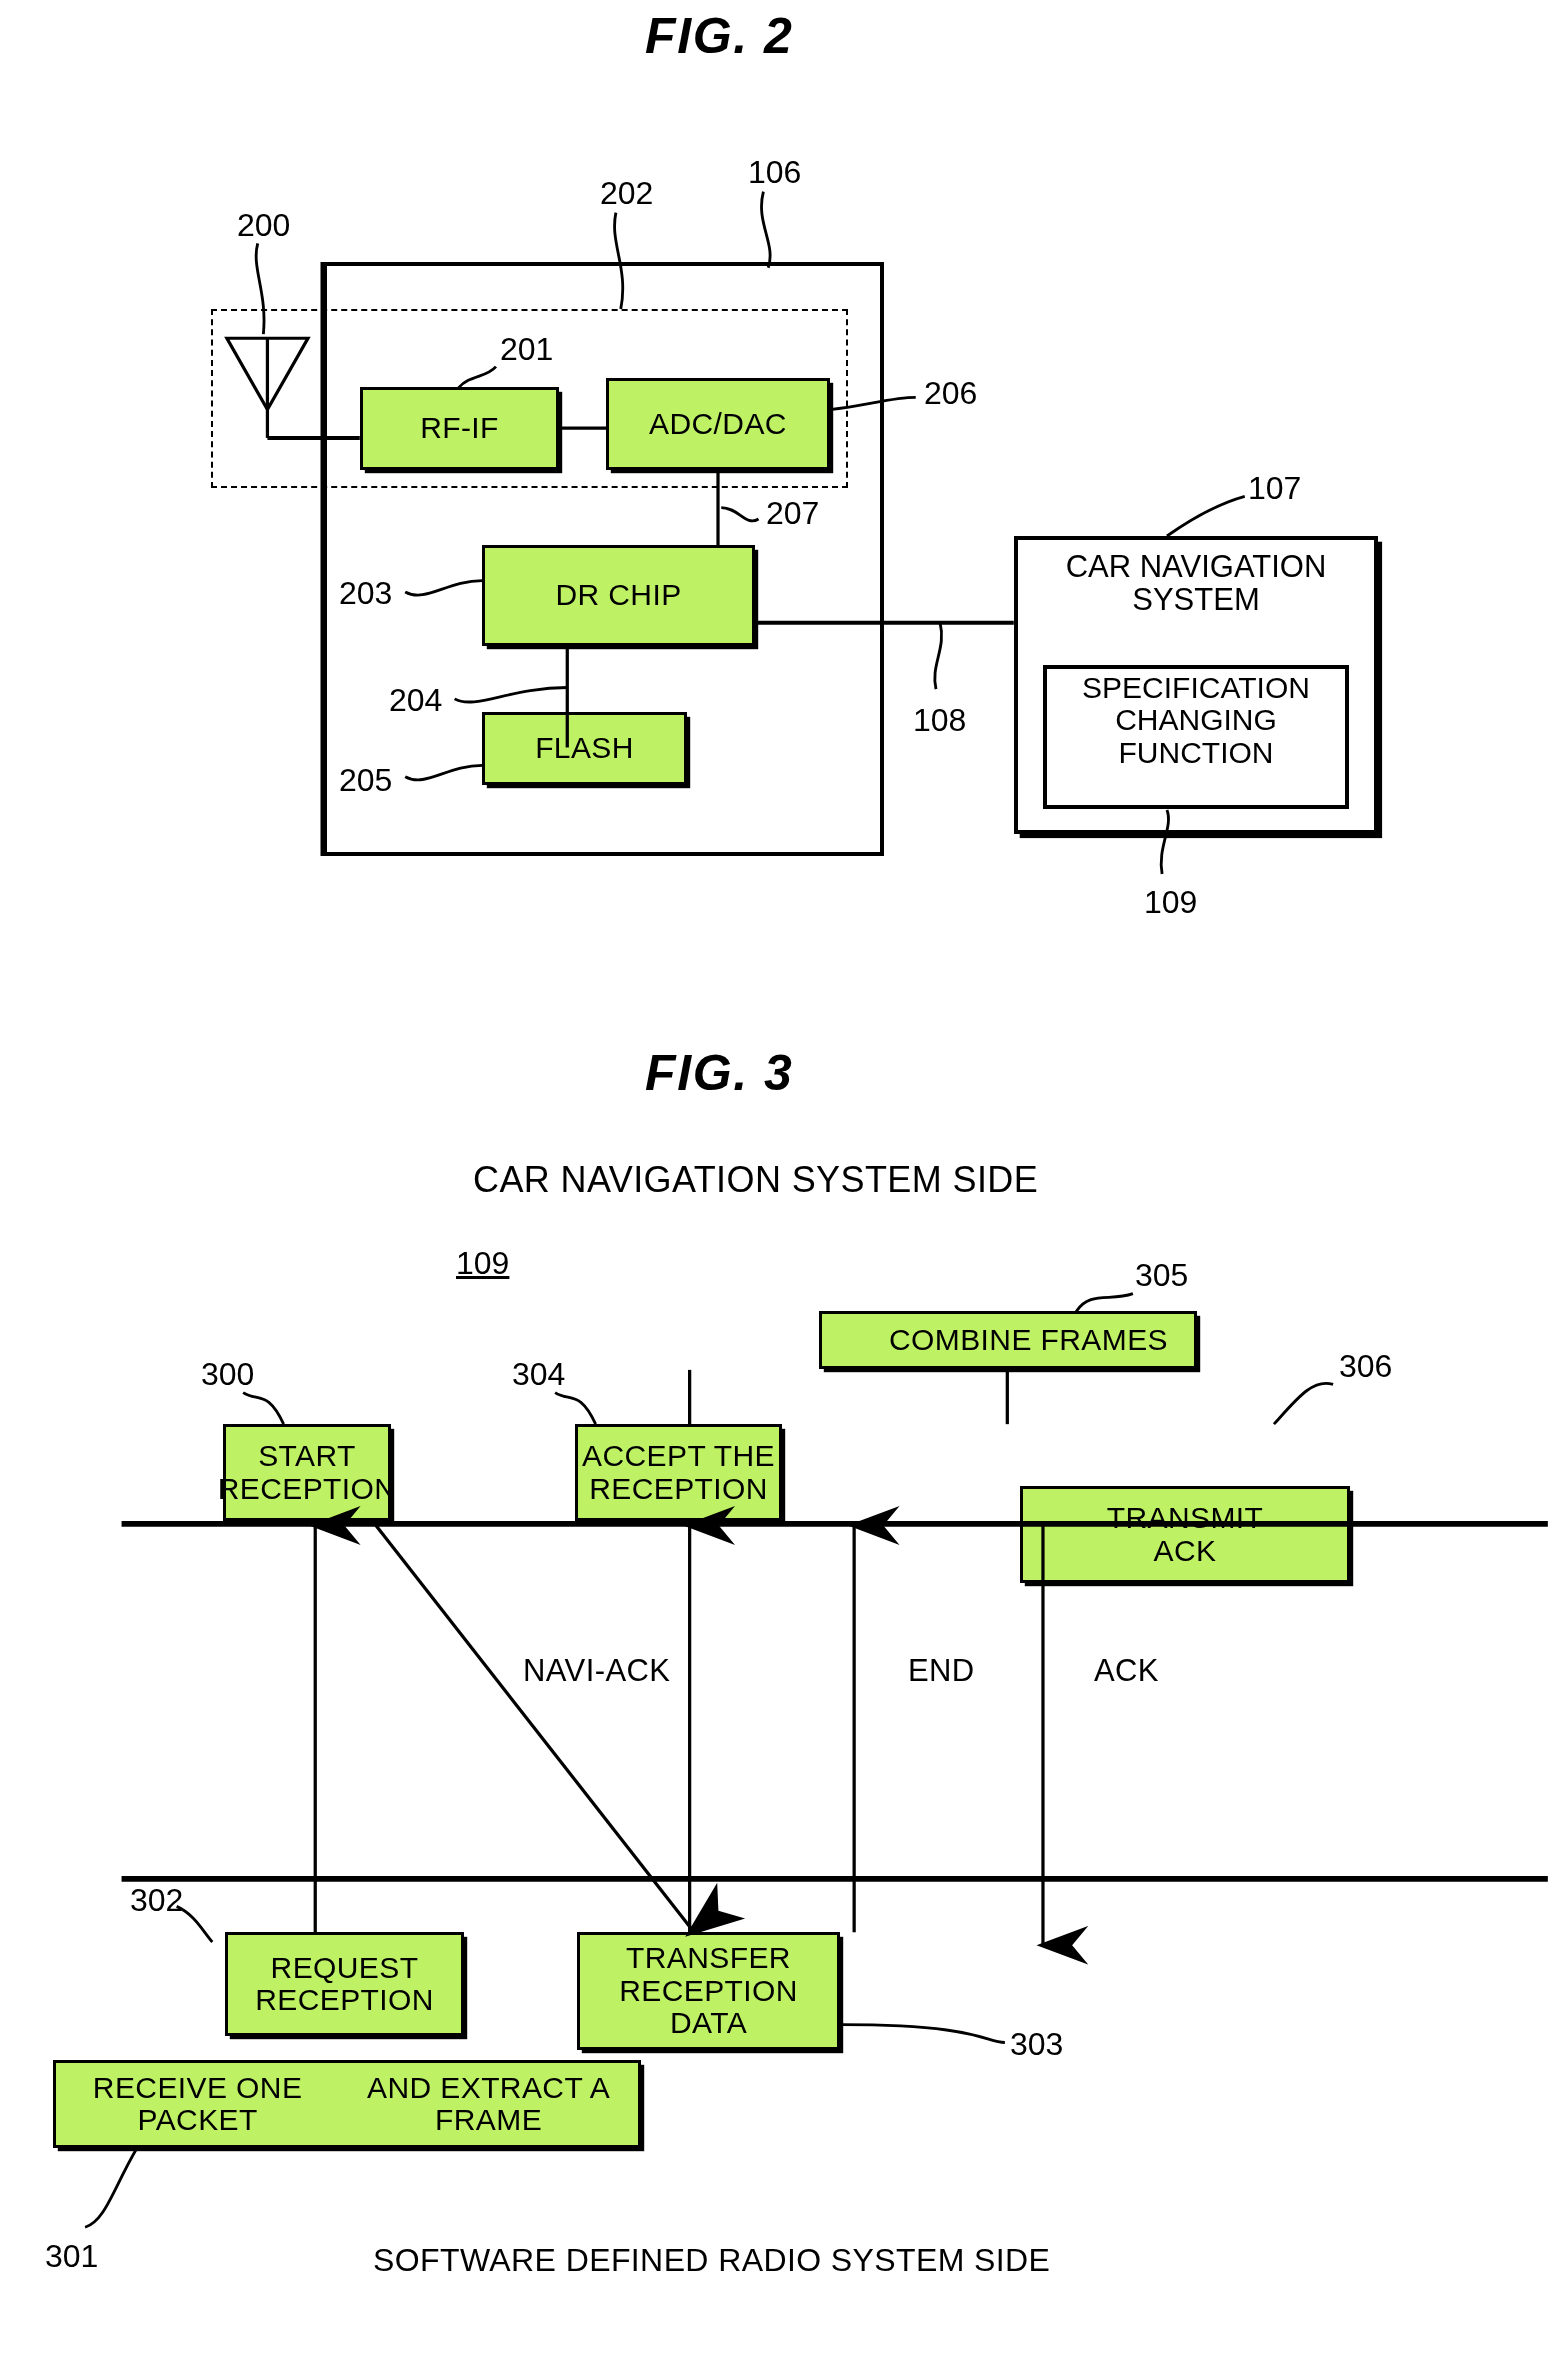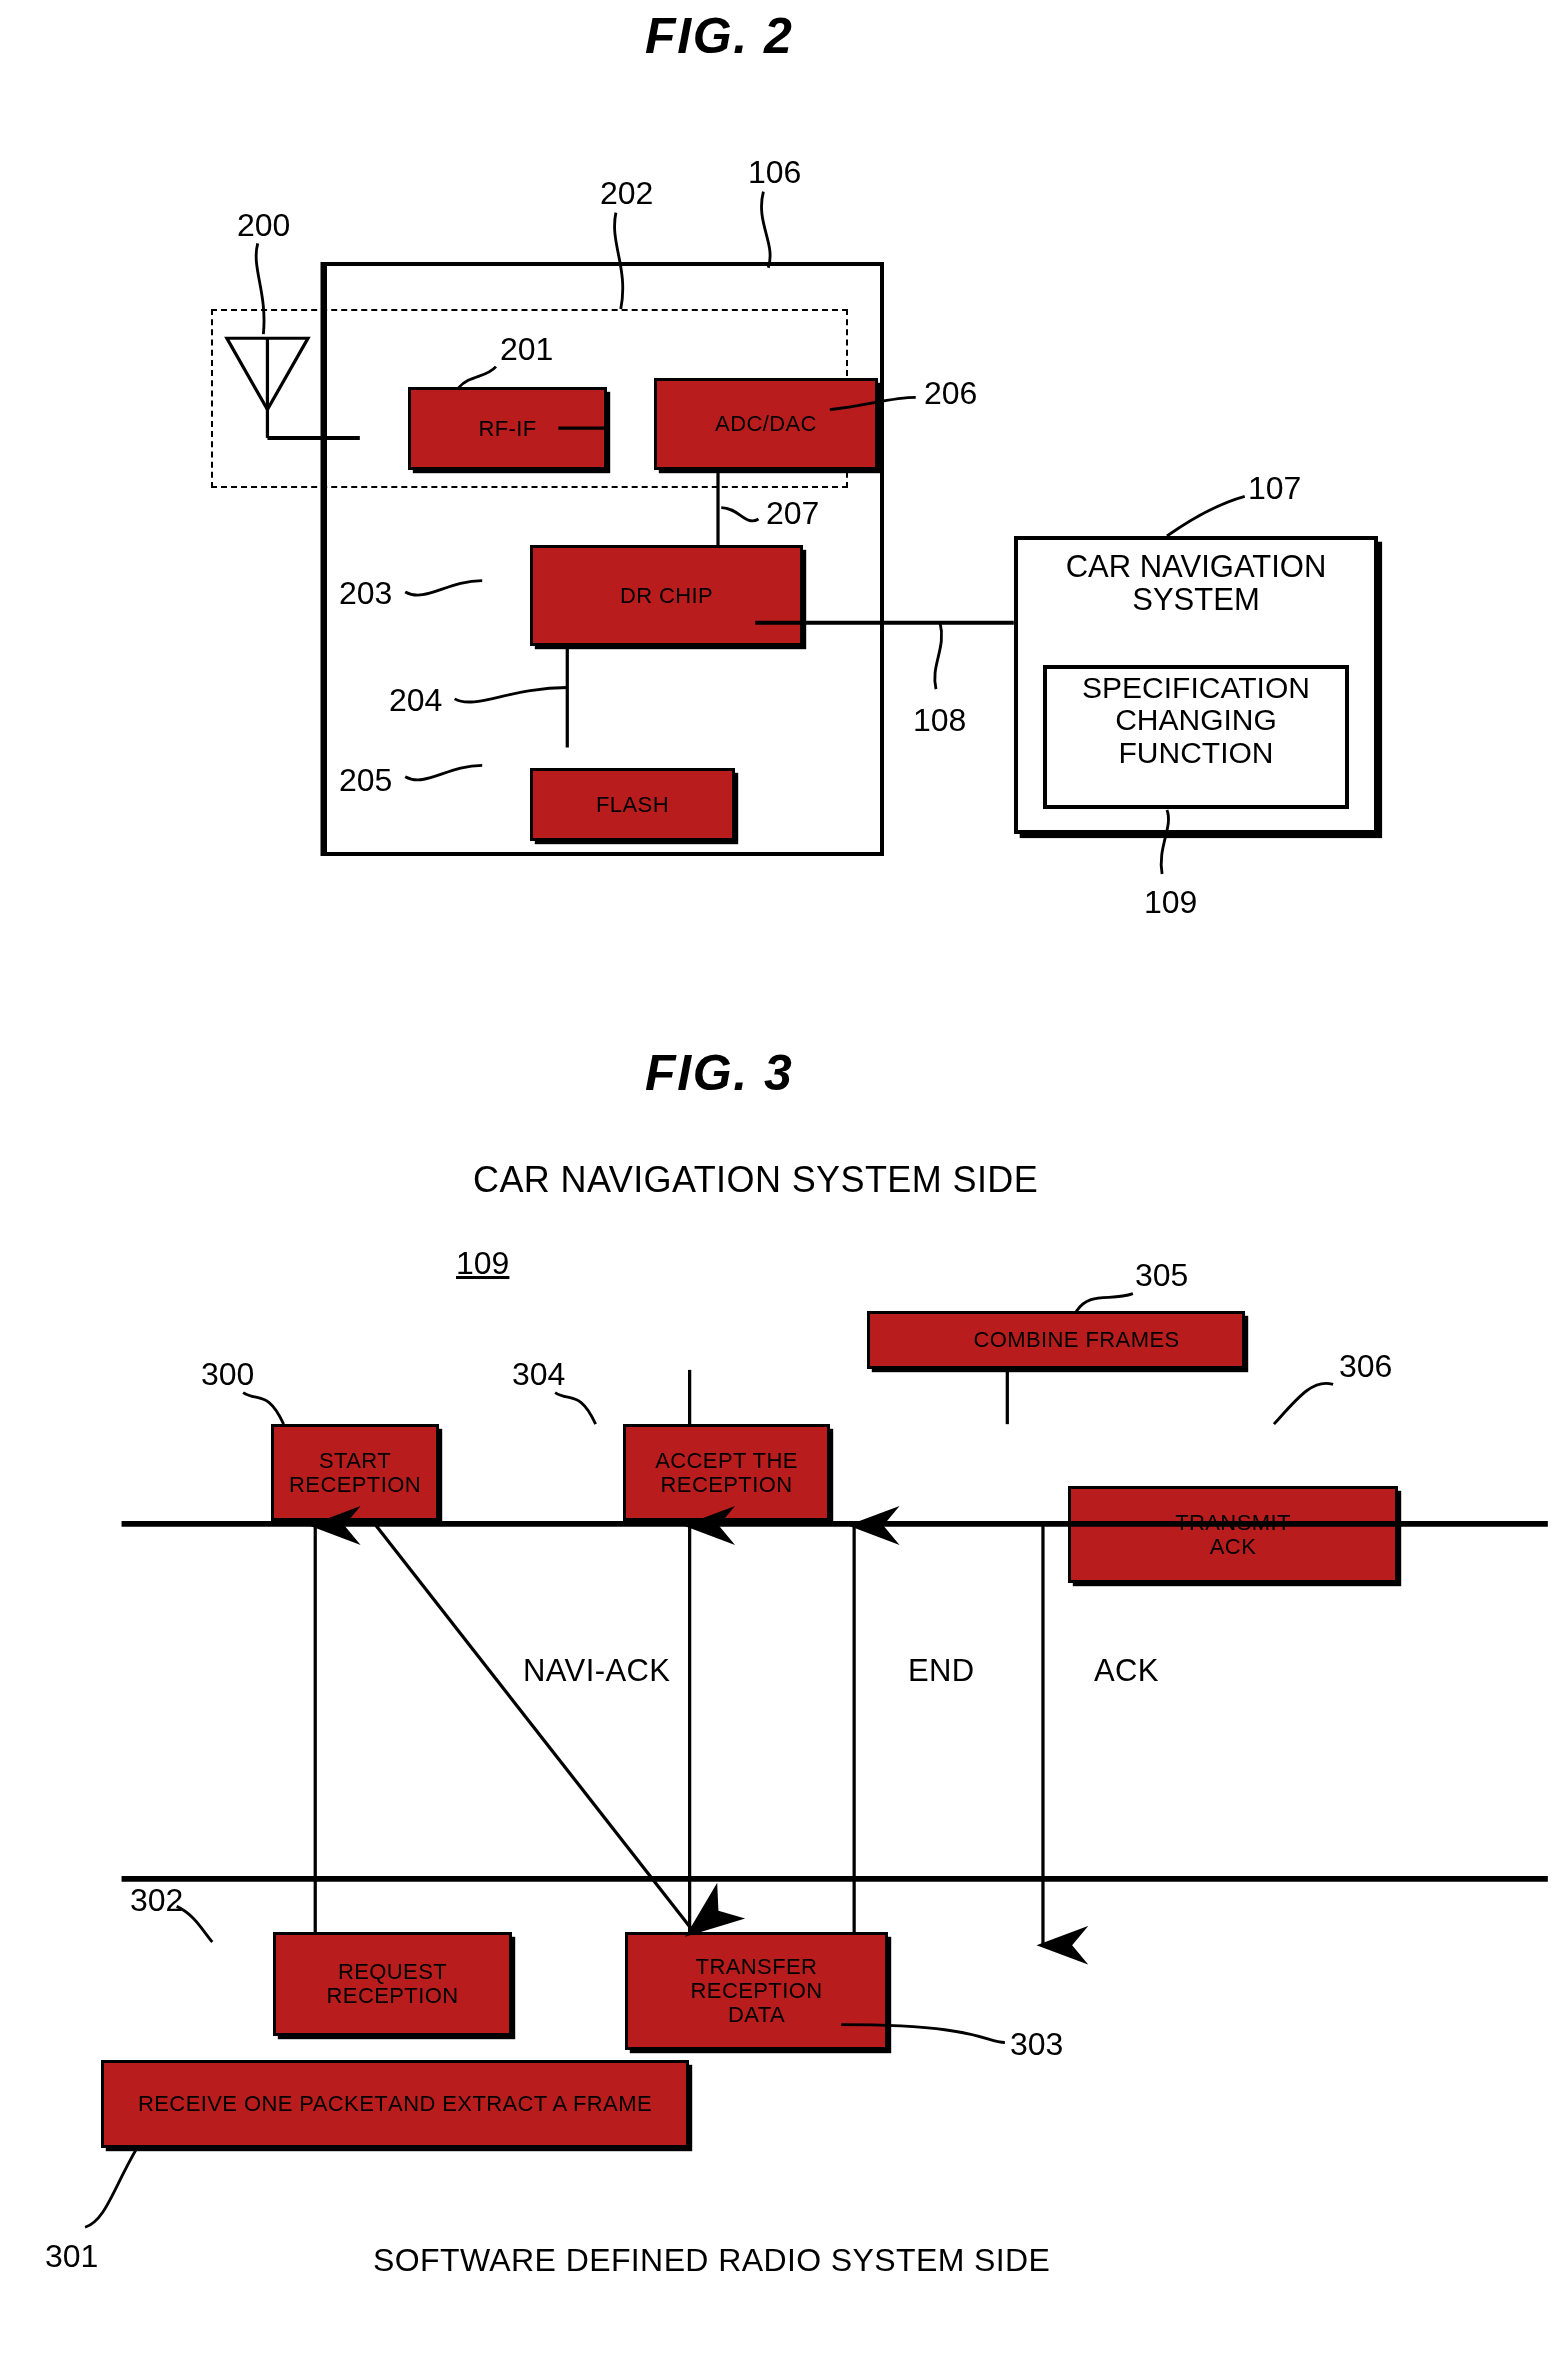--- a/index.html
+++ b/index.html
@@ -33,31 +33,30 @@
     font-size: 32px;
     font-weight: normal;
     white-space: nowrap;
     font-family: "Liberation Sans", sans-serif;
   }
   .ref.underline { text-decoration: underline; }
   .boxlabel {
     position: absolute;
     box-sizing: border-box;
     border: 3.2px solid #000;
-    background: #b91c1c;
+    background: #bef264;
     display: flex;
     align-items: center;
     justify-content: center;
     text-align: center;
-    font-size: 22px;
+    font-size: 30px;
     line-height: 1.08;
     letter-spacing: 0.4px;
     box-shadow: 4px 4px 0 -0.8px #000;
     font-family: "Liberation Sans", sans-serif;
-    margin-left: 48px;
   }
   .plainbox {
     position: absolute;
     box-sizing: border-box;
     border: 3.2px solid #000;
     background: #fff;
   }
   .dashedbox {
     position: absolute;
     box-sizing: border-box;
@@ -95,21 +94,21 @@
   </div>
 
   <div class="boxlabel" style="left:482px; top:545px; width:273px; height:101px;">
     <span>DR CHIP</span>
   </div>
 
   <div class="boxlabel" style="left:606px; top:378px; width:224px; height:92px;">
     <span>ADC/DAC</span>
   </div>
 
-  <div class="boxlabel" style="left:482px; top:768px; width:205px; height:73px;">
+  <div class="boxlabel" style="left:482px; top:712px; width:205px; height:73px;">
     <span>FLASH</span>
   </div>
 
   <div class="plainbox" style="left:1014px; top:536px; width:364px; height:298px; border-width:4px; box-shadow:4.9px 4.9px 0 -0.8px #000;">
   </div>
   <div style="position:absolute; left:1014px; top:551px; width:364px; text-align:center; font-size:31px; line-height:1.06;">
     <div>CAR NAVIGATION</div>
     <div>SYSTEM</div>
   </div>
 

